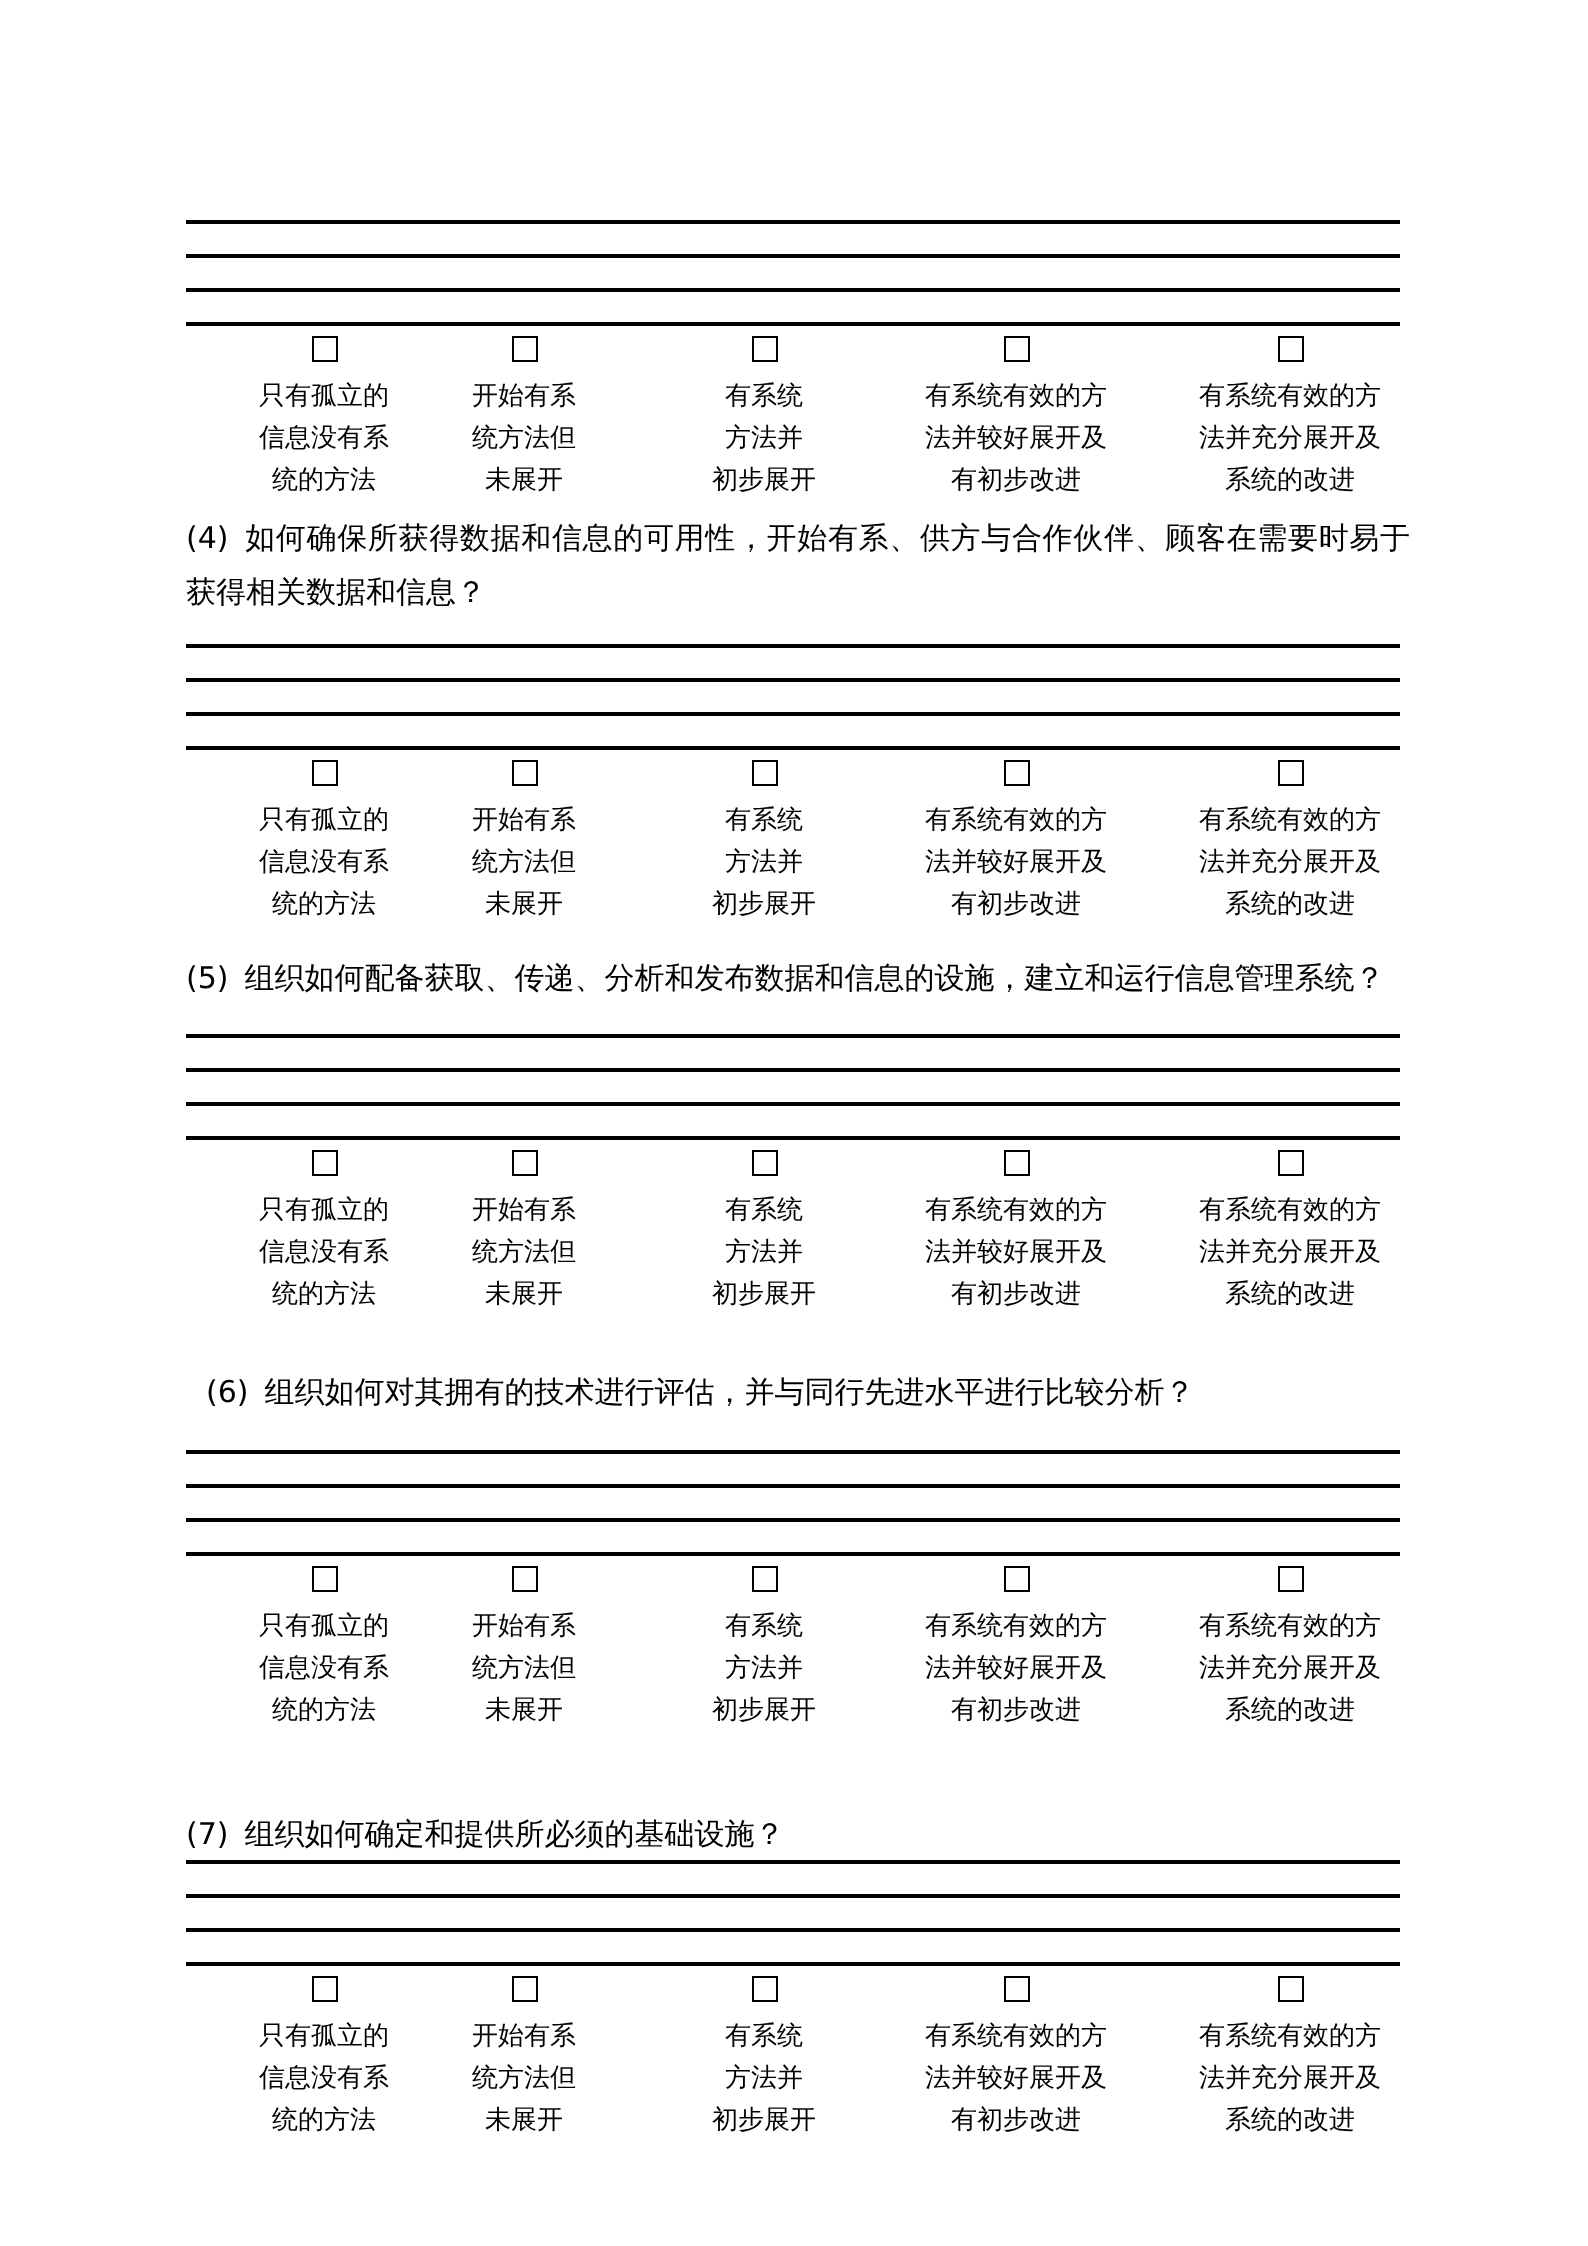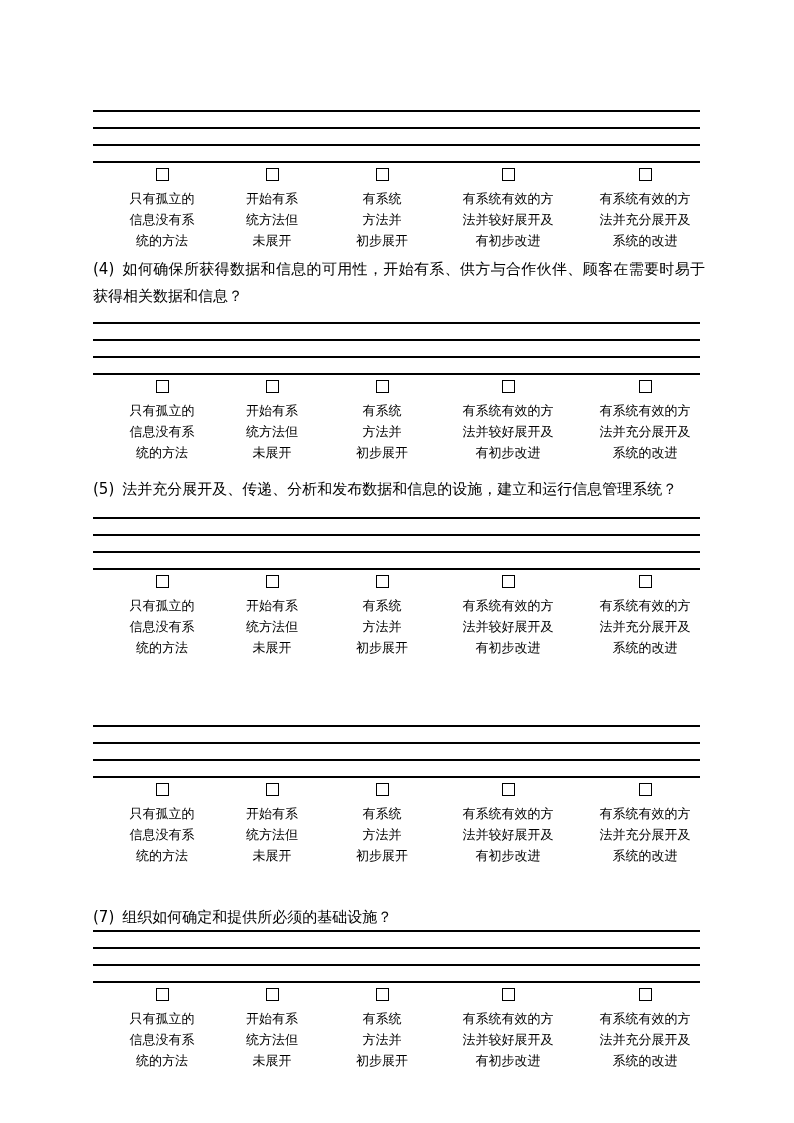--- a/index.html
+++ b/index.html
@@ -41,21 +41,21 @@
     position: relative;
     margin-top: 5px;
     height: 92px;
   }
   .option {
     position: absolute;
     top: 0;
     text-align: center;
   }
   .option.o1 { left: 14px;  width: 110px; }
-  .option.o2 { left: 124px; width: 110px; }
+  .option.o2 { left: 114px; width: 110px; }
   .option.o3 { left: 234px; width: 110px; }
   .option.o4 { left: 340px; width: 150px; }
   .option.o5 { left: 477px; width: 150px; }
 
   .checkbox {
     display: inline-block;
     width: 11px;
     height: 11px;
     border: 1px solid #000000;
     background: #ffffff;
@@ -169,21 +169,21 @@
     <div class="option o5">
       <span class="checkbox"></span>
       <span class="option-line">有系统有效的方</span>
       <span class="option-line">法并充分展开及</span>
       <span class="option-line">系统的改进</span>
     </div>
   </div>
 </div>
 
   <div class="question q5">
-    <span class="q-id">(5)</span><span>法并充分展开及、传递、分析和发布数据和信息的设施，建立和运行信息管理系统？</span>
+    <span class="q-id">(5)</span><span>组织如何配备获取、传递、分析和发布数据和信息的设施，建立和运行信息管理系统？</span>
   </div>
 
   <div class="rating-block s3">
   <div class="rules">
     <div class="rule"></div>
     <div class="rule"></div>
     <div class="rule"></div>
     <div class="rule"></div>
   </div>
   <div class="options">
@@ -213,20 +213,23 @@
     </div>
     <div class="option o5">
       <span class="checkbox"></span>
       <span class="option-line">有系统有效的方</span>
       <span class="option-line">法并充分展开及</span>
       <span class="option-line">系统的改进</span>
     </div>
   </div>
 </div>
 
+  <div class="question q6">
+    <span class="q-id">(6)</span><span>组织如何对其拥有的技术进行评估，并与同行先进水平进行比较分析？</span>
+  </div>
 
   <div class="rating-block s4">
   <div class="rules">
     <div class="rule"></div>
     <div class="rule"></div>
     <div class="rule"></div>
     <div class="rule"></div>
   </div>
   <div class="options">
     <div class="option o1">

